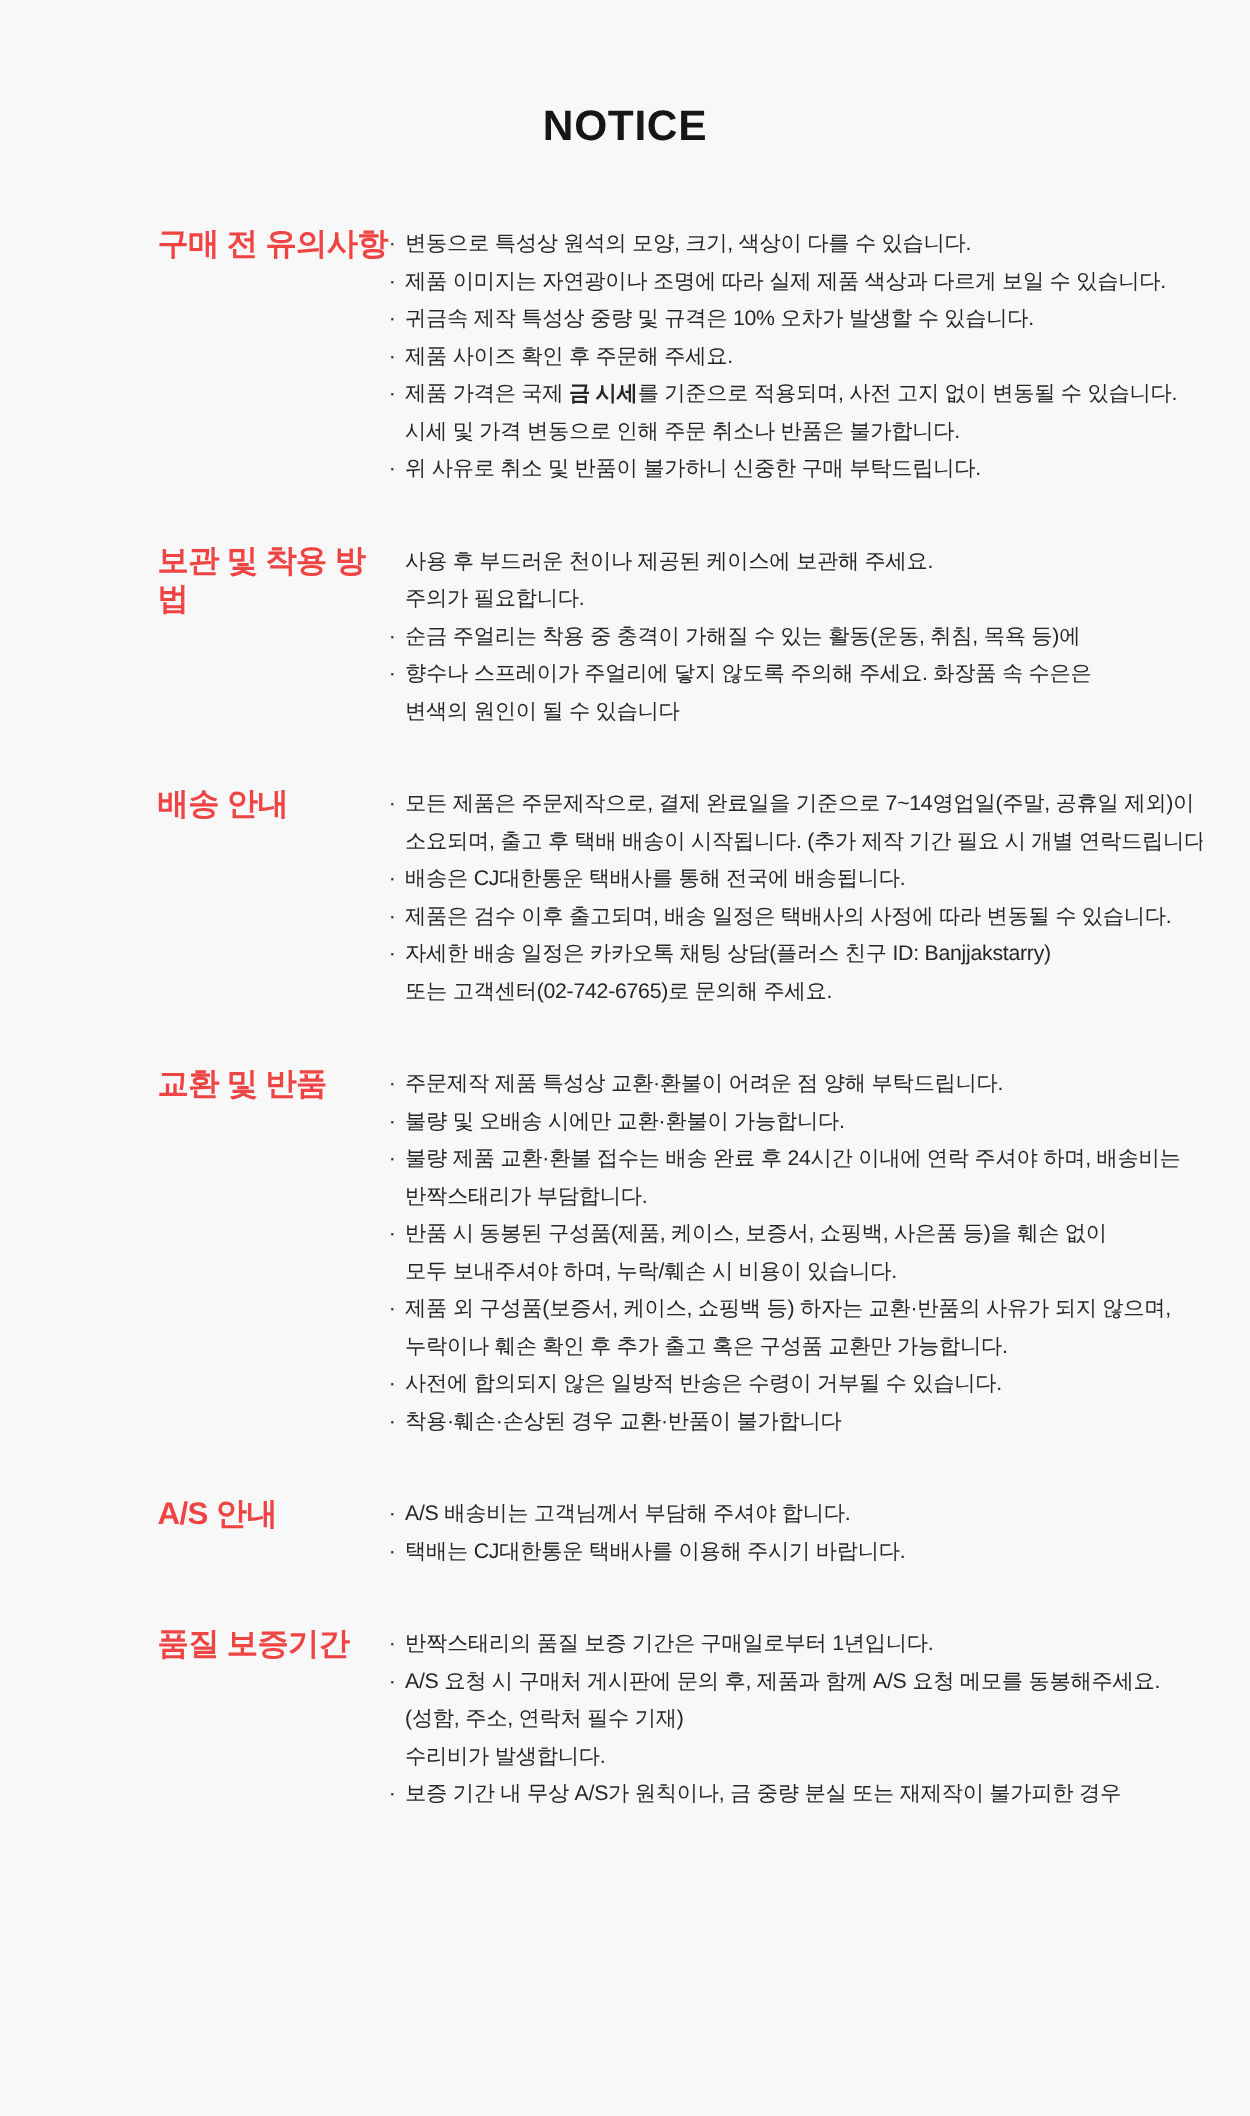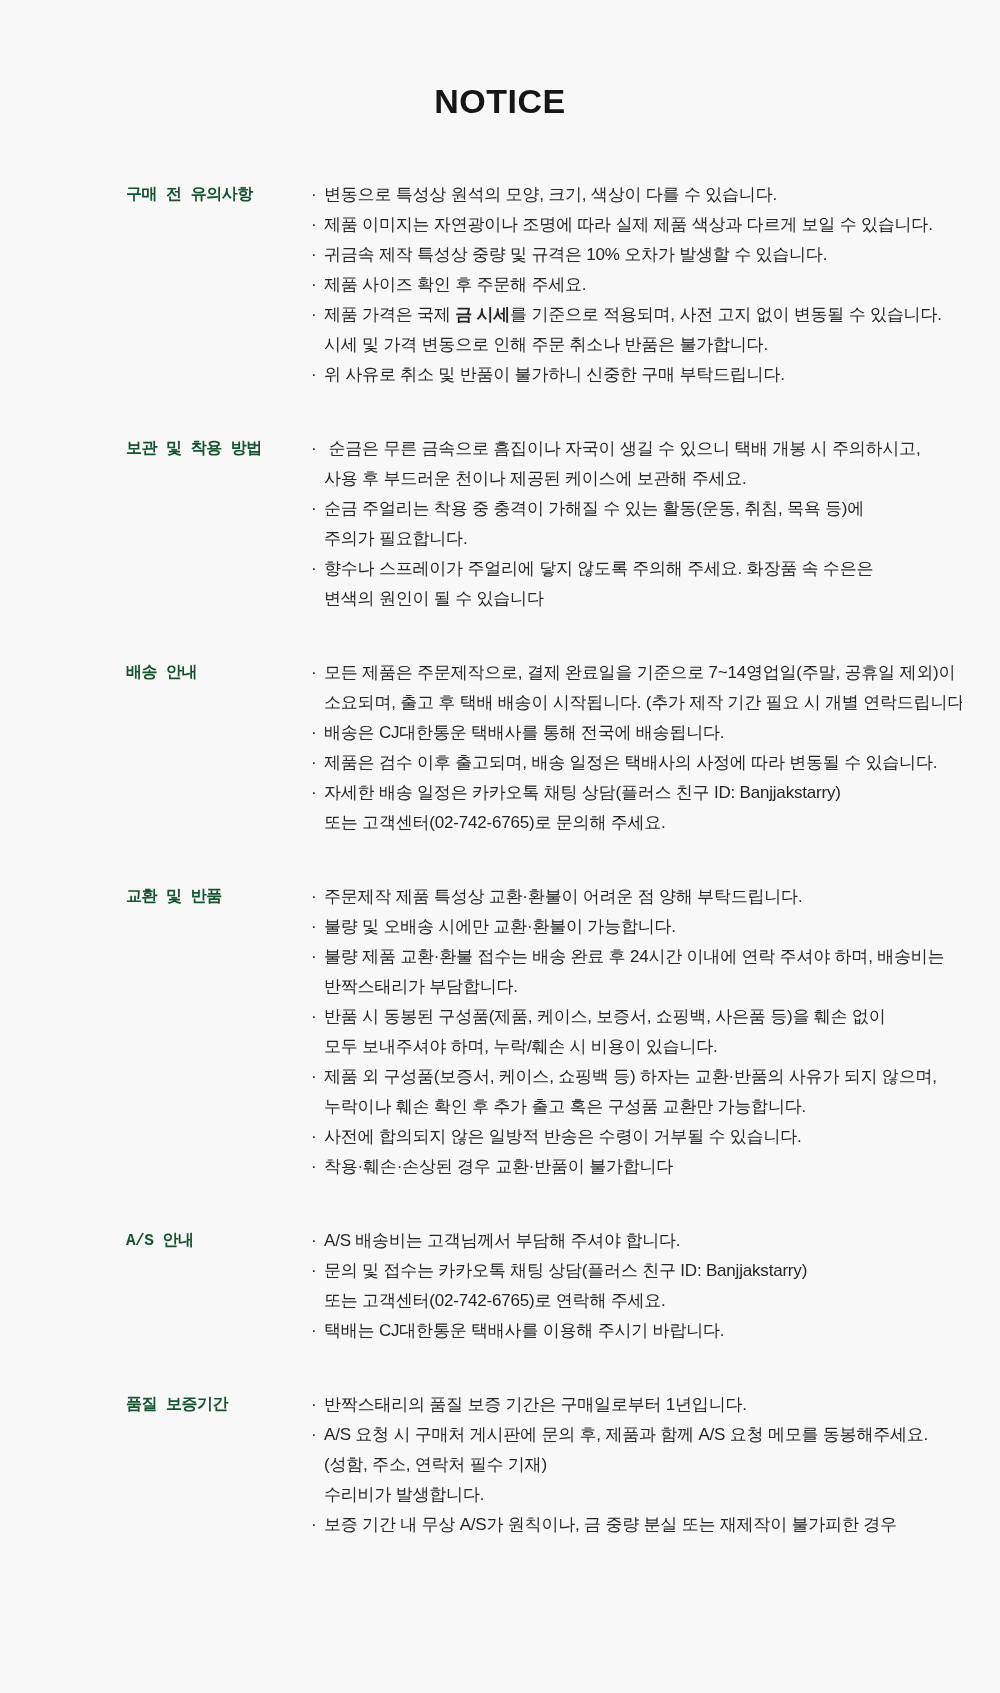--- a/index.html
+++ b/index.html
@@ -33,26 +33,25 @@
     padding-right: 50px;
   }
   .section {
     display: flex;
     align-items: flex-start;
     margin-bottom: 44px;
   }
   .section-label {
     width: 185px;
     flex: 0 0 185px;
-    font-size: 16px;
+    font-size: 25px;
     line-height: 30px;
     font-weight: 800;
     letter-spacing: -0.5px;
-    color: #14532d;
-    font-family: Liberation Mono, monospace;
+    color: #ef4444;
   }
   .section-content {
     flex: 1 1 auto;
     font-size: 17px;
     line-height: 30px;
     letter-spacing: -0.2px;
     color: #262626;
   }
   .line {
     padding-left: 13px;
@@ -93,26 +92,25 @@
           </div>
           <div>
             <div class="line"><span class="bullet">·</span><span>위 사유로 취소 및 반품이 불가하니 신중한 구매 부탁드립니다.</span></div>
           </div>
         </div>
       </div>
       <div class="section">
         <div class="section-label">보관 및 착용 방법</div>
         <div class="section-content">
           <div>
-            <div class="line"><span class="bullet">·</span><span>&nbsp;순금은 무른 금속으로 흠집이나 자국이 생길 수 있으니 택배 개봉 시 주의하시고,</span></div>
             <div class="line"><span>사용 후 부드러운 천이나 제공된 케이스에 보관해 주세요.</span></div>
           </div>
           <div>
+            <div class="line"><span>주의가 필요합니다.</span></div>
             <div class="line"><span class="bullet">·</span><span>순금 주얼리는 착용 중 충격이 가해질 수 있는 활동(운동, 취침, 목욕 등)에</span></div>
-            <div class="line"><span>주의가 필요합니다.</span></div>
           </div>
           <div>
             <div class="line"><span class="bullet">·</span><span>향수나 스프레이가 주얼리에 닿지 않도록 주의해 주세요. 화장품 속 수은은</span></div>
             <div class="line"><span>변색의 원인이 될 수 있습니다</span></div>
           </div>
         </div>
       </div>
       <div class="section">
         <div class="section-label">배송 안내</div>
         <div class="section-content">
@@ -161,24 +159,20 @@
           </div>
         </div>
       </div>
       <div class="section">
         <div class="section-label">A/S 안내</div>
         <div class="section-content">
           <div>
             <div class="line"><span class="bullet">·</span><span>A/S 배송비는 고객님께서 부담해 주셔야 합니다.</span></div>
           </div>
           <div>
-            <div class="line"><span class="bullet">·</span><span>문의 및 접수는 카카오톡 채팅 상담(플러스 친구 ID: Banjjakstarry)</span></div>
-            <div class="line"><span>또는 고객센터(02-742-6765)로 연락해 주세요.</span></div>
-          </div>
-          <div>
             <div class="line"><span class="bullet">·</span><span>택배는 CJ대한통운 택배사를 이용해 주시기 바랍니다.</span></div>
           </div>
         </div>
       </div>
       <div class="section">
         <div class="section-label">품질 보증기간</div>
         <div class="section-content">
           <div>
             <div class="line"><span class="bullet">·</span><span>반짝스태리의 품질 보증 기간은 구매일로부터 1년입니다.</span></div>
           </div>

